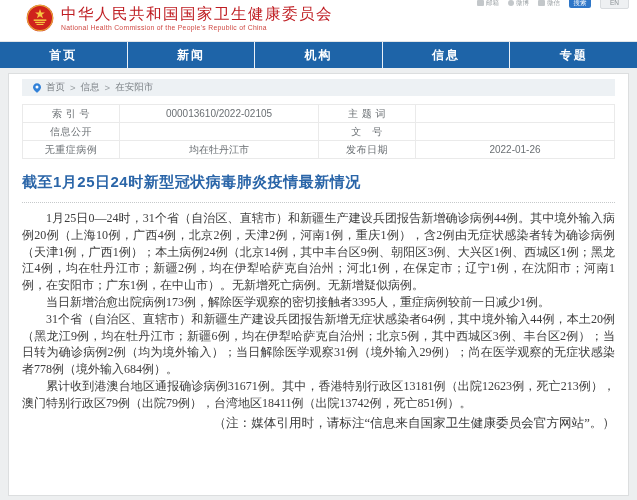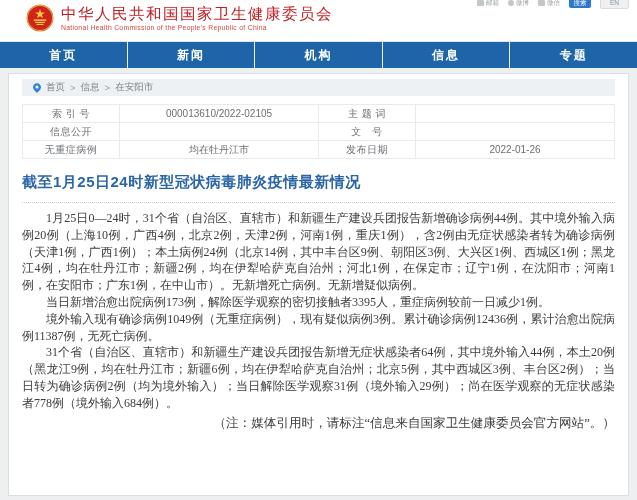--- a/index.html
+++ b/index.html
@@ -129,18 +129,18 @@
       </tr>
     </tbody>
   </table>
 
   <div class="art-title">截至1月25日24时新型冠状病毒肺炎疫情最新情况</div>
   <div class="dotted"></div>
 
   <div class="body-text">
     <p>1月25日0—24时，31个省（自治区、直辖市）和新疆生产建设兵团报告新增确诊病例44例。其中境外输入病例20例（上海10例，广西4例，北京2例，天津2例，河南1例，重庆1例），含2例由无症状感染者转为确诊病例（天津1例，广西1例）；本土病例24例（北京14例，其中丰台区9例、朝阳区3例、大兴区1例、西城区1例；黑龙江4例，均在牡丹江市；新疆2例，均在伊犁哈萨克自治州；河北1例，在保定市；辽宁1例，在沈阳市；河南1例，在安阳市；广东1例，在中山市）。无新增死亡病例。无新增疑似病例。</p>
     <p>当日新增治愈出院病例173例，解除医学观察的密切接触者3395人，重症病例较前一日减少1例。</p>
-    <p>境外输入现有确诊病例1049例（无重症病例），现有疑似病例3例。累计确诊病例12436例，累计治愈出院病例11387例，无死亡病例。</p>
     <p>31个省（自治区、直辖市）和新疆生产建设兵团报告新增无症状感染者64例，其中境外输入44例，本土20例（黑龙江9例，均在牡丹江市；新疆6例，均在伊犁哈萨克自治州；北京5例，其中西城区3例、丰台区2例）；当日转为确诊病例2例（均为境外输入）；当日解除医学观察31例（境外输入29例）；尚在医学观察的无症状感染者778例（境外输入684例）。</p>
+    <p>累计收到港澳台地区通报确诊病例31671例。其中，香港特别行政区13181例（出院12623例，死亡213例），澳门特别行政区79例（出院79例），台湾地区18411例（出院13742例，死亡851例）。</p>
     <div class="note">（注：媒体引用时，请标注“信息来自国家卫生健康委员会官方网站”。）</div>
   </div>
 
 </div>
 
 </body></html>

